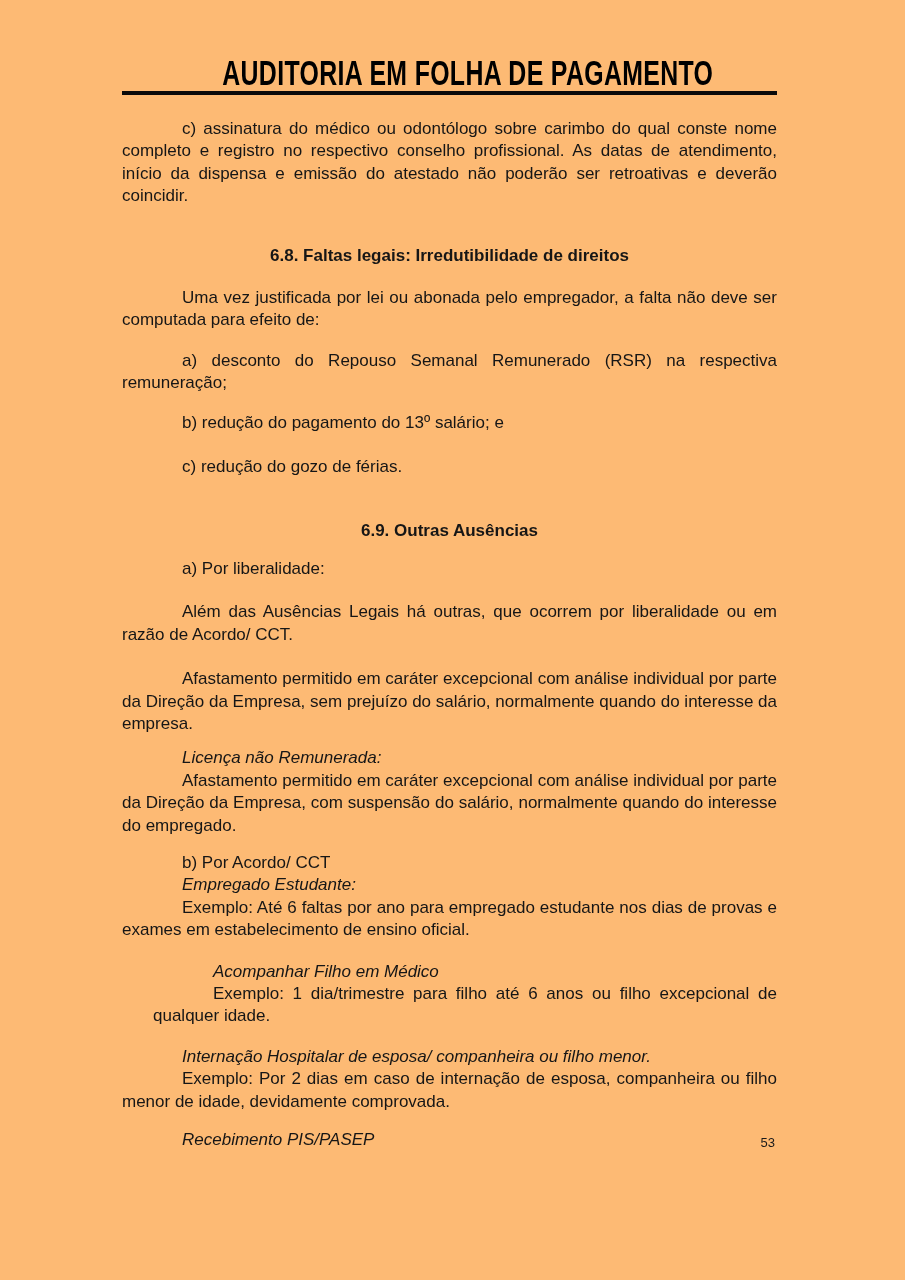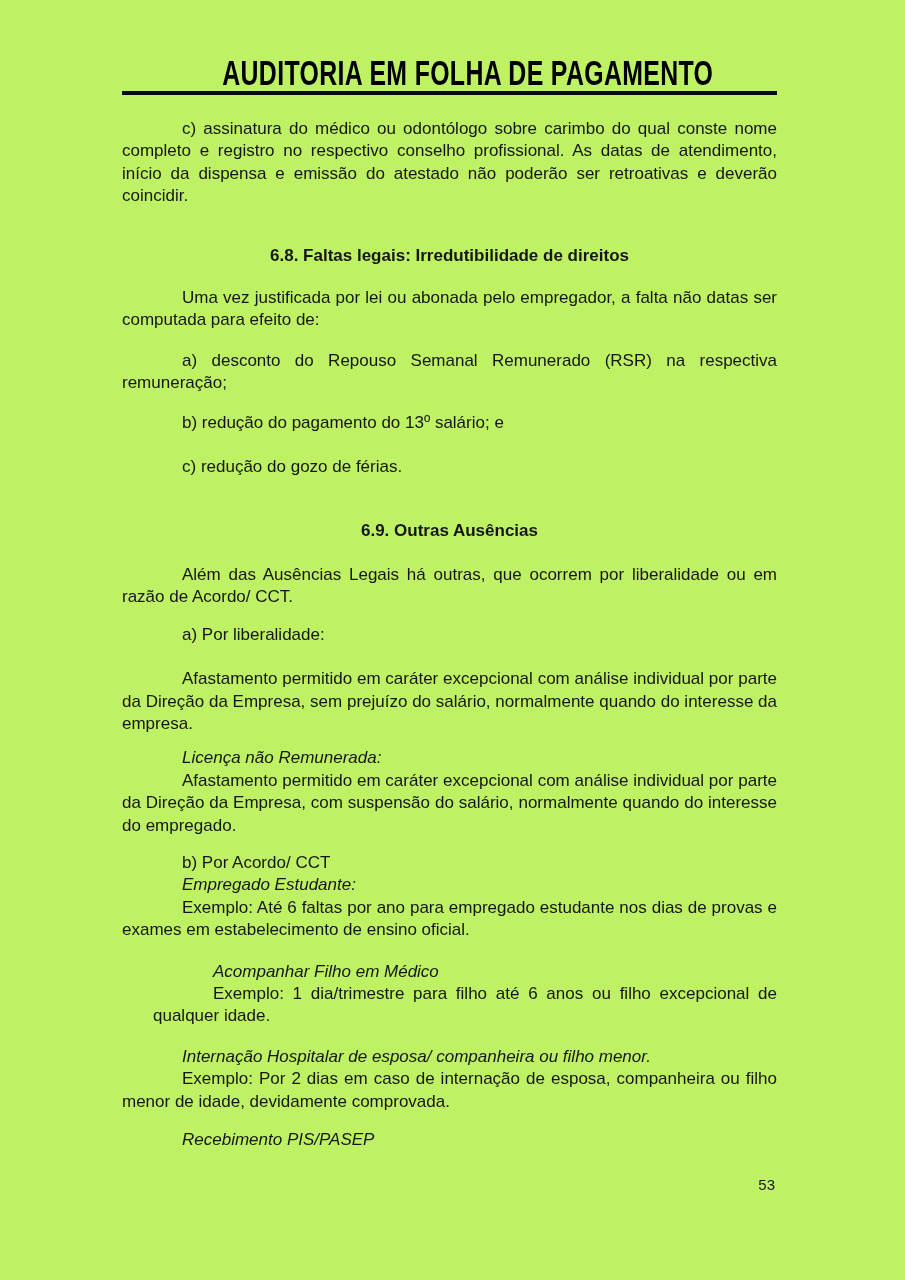--- a/index.html
+++ b/index.html
@@ -4,21 +4,21 @@
 <style>
   html, body {
     margin: 0;
     padding: 0;
     background: #ffffff;
   }
   .page {
     position: relative;
     width: 905px;
     height: 1280px;
-    background: #bef264;
+    background: #fdba74;
     color: #161616;
     font-family: "Liberation Sans", "DejaVu Sans", sans-serif;
     overflow: hidden;
   }
   .content {
     position: absolute;
     left: 122px;
     top: 55px;
     width: 655px;
   }
@@ -68,54 +68,54 @@
   .mt17 { margin-top: 17px; }
   .mt18 { margin-top: 18px; }
   .mt19 { margin-top: 19px; margin-left: 31px; }
   .mt20 { margin-top: 20px; }
   .mt21 { margin-top: 21px; }
   .mt22 { margin-top: 22px; }
   .mt37 { margin-top: 37px; }
   .mt42 { margin-top: 42px; }
   .page-number {
     position: absolute;
-    top: 1176px;
+    top: 1134px;
     right: 130px;
-    font-size: 15px;
+    font-size: 13px;
     line-height: 18px;
     color: #1a1a1a;
   }
 </style>
 </head>
 <body>
 
 <div class="page">
   <div class="content">
 
     <div class="doc-title-wrap">
       <span class="doc-title">AUDITORIA EM FOLHA DE PAGAMENTO</span>
     </div>
 
     <p class="para mt13">c) assinatura do médico ou odontólogo sobre carimbo do qual conste nome completo e registro no respectivo conselho profissional. As datas de atendimento, início da dispensa e emissão do atestado não poderão ser retroativas e deverão coincidir.</p>
 
     <h2 class="heading mt37">6.8. Faltas legais: Irredutibilidade de direitos</h2>
 
-    <p class="para mt20">Uma vez justificada por lei ou abonada pelo empregador, a falta não datas ser computada para efeito de:</p>
+    <p class="para mt20">Uma vez justificada por lei ou abonada pelo empregador, a falta não deve ser computada para efeito de:</p>
 
     <p class="para mt18">a) desconto do Repouso Semanal Remunerado (RSR) na respectiva remuneração;</p>
 
     <p class="para mt17">b) redução do pagamento do 13º salário; e</p>
 
     <p class="para mt22">c) redução do gozo de férias.</p>
 
     <h2 class="heading mt42">6.9. Outras Ausências</h2>
 
+    <p class="para mt15">a) Por liberalidade:</p>
+
     <p class="para mt21">Além das Ausências Legais há outras, que ocorrem por liberalidade ou em razão de Acordo/ CCT.</p>
-
-    <p class="para mt15">a) Por liberalidade:</p>
 
     <div class="block mt22">
       <p class="para">Afastamento permitido em caráter excepcional com análise individual por parte da Direção da Empresa, sem prejuízo do salário, normalmente quando do interesse da empresa.</p>
     </div>
 
     <div class="block mt12">
       <p class="label-line">Licença não Remunerada:</p>
       <p class="para">Afastamento permitido em caráter excepcional com análise individual por parte da Direção da Empresa, com suspensão do salário, normalmente quando do interesse do empregado.</p>
     </div>
 

